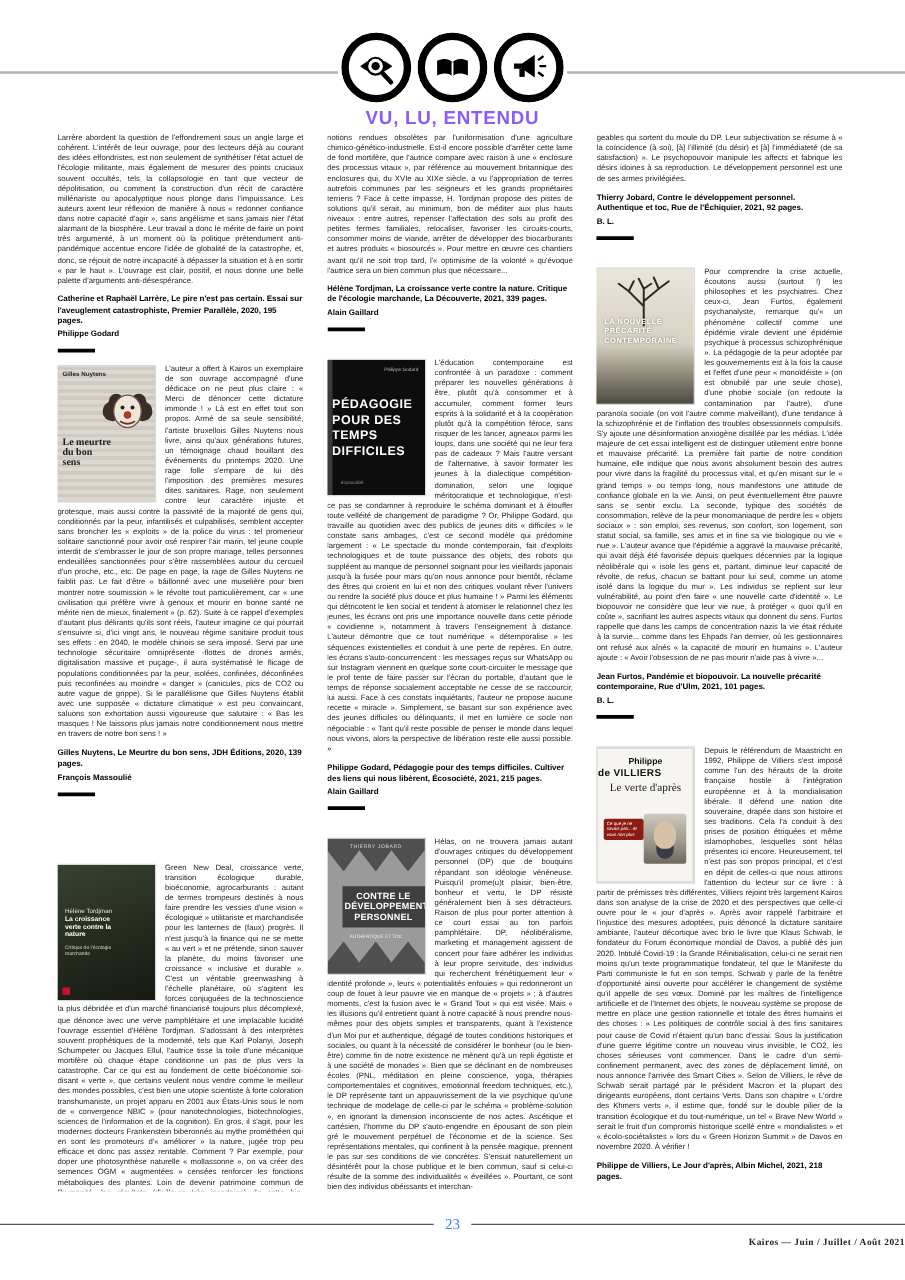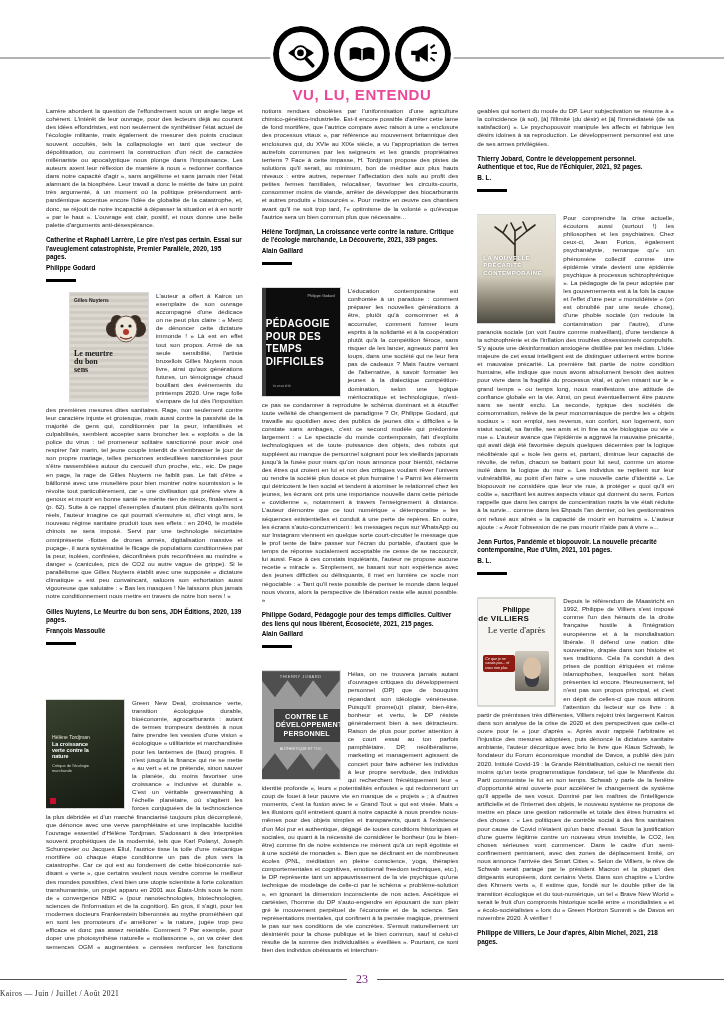--- a/index.html
+++ b/index.html
@@ -11,37 +11,37 @@
   }
   
   .header-rule { position:absolute; top:57px; left:0; right:0; height:2px; background:#b3b3b3; }
   .icons-row { position:absolute; top:26px; left:0; right:0; display:flex; justify-content:center; gap:5px; }
   .icon-circle {
     width:56px; height:56px; border-radius:50%; background:#fff;
     border:6px solid #000; outline:3px solid #fff; position:relative; z-index:2;
     display:flex; align-items:center; justify-content:center;
   }
   .section-title { position:absolute; top:86px; left:0; right:0; text-align:center;
-    font-weight:bold; font-size:15px; letter-spacing:0.6px; color:#ec4899; }
+    font-weight:bold; font-size:15px; letter-spacing:0.6px; color:#8b5cf6; }
   
   .cols { position:absolute; top:107px; left:46px; right:50px; height:846px;
     display:flex; gap:19px; overflow:hidden; }
   .col { flex:1 1 0; overflow:hidden; }
   .body { font-size:6.2px; line-height:1.31; text-align:justify; hyphens:auto; color:#222; }
   .ref { font-weight:bold; font-size:6.4px; line-height:1.35; margin-top:7px; color:#000; }
   .reviewer { font-weight:bold; font-size:6.4px; margin-top:2px; color:#000; }
   .divider { width:30px; height:3px; background:#000; margin:8px 0 10px; }
   .gap-sm { height:12px; } .gap-lg { height:44px; }
   .review { overflow:visible; }
   .review::after { content:""; display:block; clear:both; }
   
   .cover { float:left; width:78px; height:108px; margin:1px 8px 3px 0; position:relative;
     overflow:hidden; box-shadow:0 0 0 1px rgba(0,0,0,.15); }
   
-  .cover-nuytens { background:repeating-linear-gradient(0deg,#dcd8d0 0 3px,#cfcbc2 3px 6px);margin-left:24px; }
+  .cover-nuytens { background:repeating-linear-gradient(0deg,#dcd8d0 0 3px,#cfcbc2 3px 6px); }
   .cover-nuytens .cv-author { position:absolute; top:4px; left:4px; font-size:5px; font-weight:bold; color:#222; }
   .cover-nuytens .cv-title { position:absolute; left:4px; bottom:26px; width:40px;
     font-family:"Liberation Serif", serif; font-weight:bold; font-size:8px; line-height:1.05; color:#1a1a1a; }
   .clown { position:absolute; right:2px; top:14px; }
   
   .cover-tordjman { background:linear-gradient(160deg,#39422f 0%,#242b1e 55%,#161a12 100%); }
   .cover-tordjman .cv-author { position:absolute; top:34px; left:6px; font-size:5px; color:#e8e4d8; }
   .cover-tordjman .cv-title { position:absolute; top:41px; left:6px; width:48px;
     font-size:5.4px; line-height:1.15; font-weight:bold; color:#fff; }
   .cover-tordjman .cv-subtitle { position:absolute; top:64px; left:6px; width:48px;
@@ -82,22 +82,22 @@
   .cover-villiers .cv-tag { position:absolute; top:56px; left:5px; width:32px; padding:2px;
     background:#8e1b12; color:#fff; font-size:3.6px; line-height:1.2; font-style:italic; border-radius:2px; }
   .cover-villiers .photo { position:absolute; right:5px; top:52px; width:34px; height:40px;
     background:linear-gradient(180deg,#cfc9bd 0%,#9b9489 60%,#6e685e 100%); border-radius:2px; }
   .photo .face { position:absolute; left:8px; top:6px; width:18px; height:22px; border-radius:50% 50% 45% 45%;
     background:#d9c1a8; box-shadow:0 10px 0 -2px #3c3c44; }
   
   .footer { position:absolute; left:0; right:0; bottom:26px; background:#fff; }
   .footer-rule-row { display:flex; align-items:center; }
   .footer-rule-row .line { flex:1; height:1px; background:#555; }
-  .page-number { padding:0 9px; font-family:"Liberation Serif", serif; font-size:12px; color:#701a75; }
-  .journal-line { text-align:left; font-family:"Liberation Serif", serif; font-weight:normal;
+  .page-number { padding:0 9px; font-family:"Liberation Serif", serif; font-size:12px; color:#3b82f6; }
+  .journal-line { text-align:right; font-family:"Liberation Serif", serif; font-weight:bold;
     font-size:7.5px; letter-spacing:0.4px; color:#222; margin-top:2px; }
 </style>
 </head>
 <body>
 
 <div class="page">
 
   <div class="header-rule"></div>
   <div class="icons-row">
     <div class="icon-circle">

